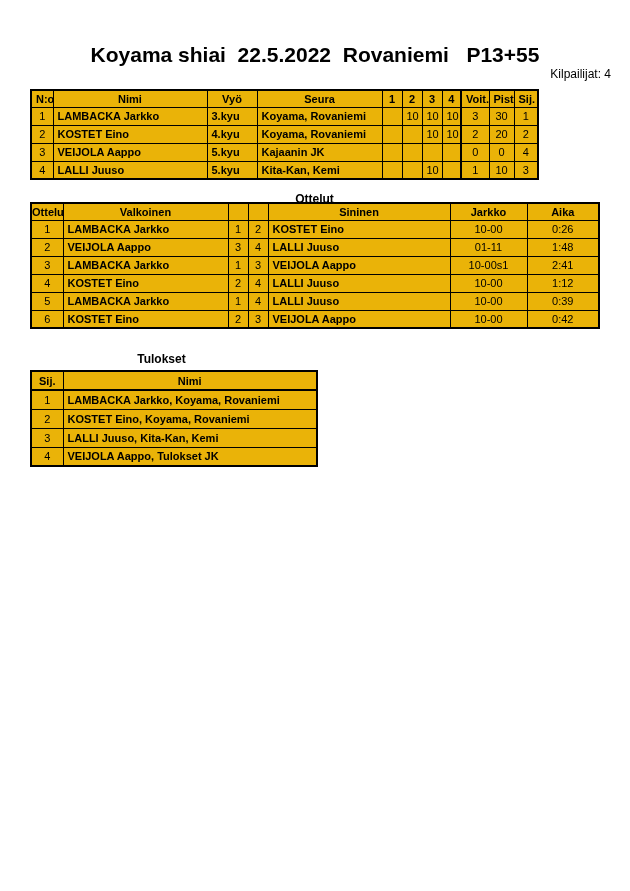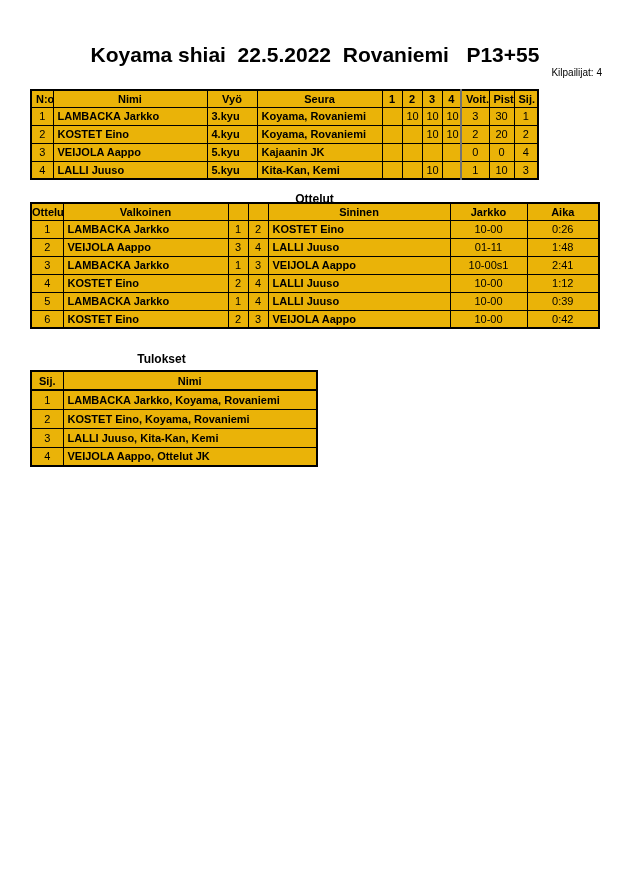--- a/index.html
+++ b/index.html
@@ -17,22 +17,22 @@
   .doc-title {
     position: absolute;
     top: 43px; left: 0; width: 630px;
     text-align: center;
     font-size: 21px;
     font-weight: bold;
     white-space: pre;
   }
   .count-label {
     position: absolute;
-    top: 67px; right: 28px;
-    font-size: 10px;
+    top: 67px; right: 19px;
+    font-size: 12px;
   }
   .section-heading {
     position: absolute;
     font-size: 12px;
     font-weight: bold;
     text-align: center;
   }
   .h-kilpailijat { top: 70px;  left: 31px; width: 470px; }
   .h-ottelut     { top: 192px; left: 31px; width: 567px; }
   .h-tulokset    { top: 352px; left: 19px; width: 285px; }
@@ -53,21 +53,21 @@
     font-size: 11px;
     padding: 1px 4px;
     height: 18px;
     white-space: nowrap;
     overflow: hidden;
     vertical-align: middle;
   }
   thead th { font-weight: bold; height: 17px; }
   .c { text-align: center; }
   .l { text-align: left; font-weight: bold; }
-  .bl2 { border-left: 2px solid #737373; }
+  .bl2 { border-left: 2px solid #000000; }
   .t2 thead th.ottelu-h { padding: 1px 0; overflow: visible; }
   .t3 thead th { border-bottom: 2px solid #000000; height: 19px; }
   .t3 tbody td { height: 19px; }
 </style>
 </head>
 <body>
 
 <div class="page">
 
   <div class="doc-title">Koyama shiai  22.5.2022  Rovaniemi   P13+55</div>
@@ -261,18 +261,18 @@
       <tr>
         <td class="c">2</td>
         <td class="l">KOSTET Eino, Koyama, Rovaniemi</td>
       </tr>
       <tr>
         <td class="c">3</td>
         <td class="l">LALLI Juuso, Kita-Kan, Kemi</td>
       </tr>
       <tr>
         <td class="c">4</td>
-        <td class="l">VEIJOLA Aappo, Ottelut JK</td>
+        <td class="l">VEIJOLA Aappo, Tulokset JK</td>
       </tr>
     </tbody>
   </table>
 
 </div>
 
 </body></html>

